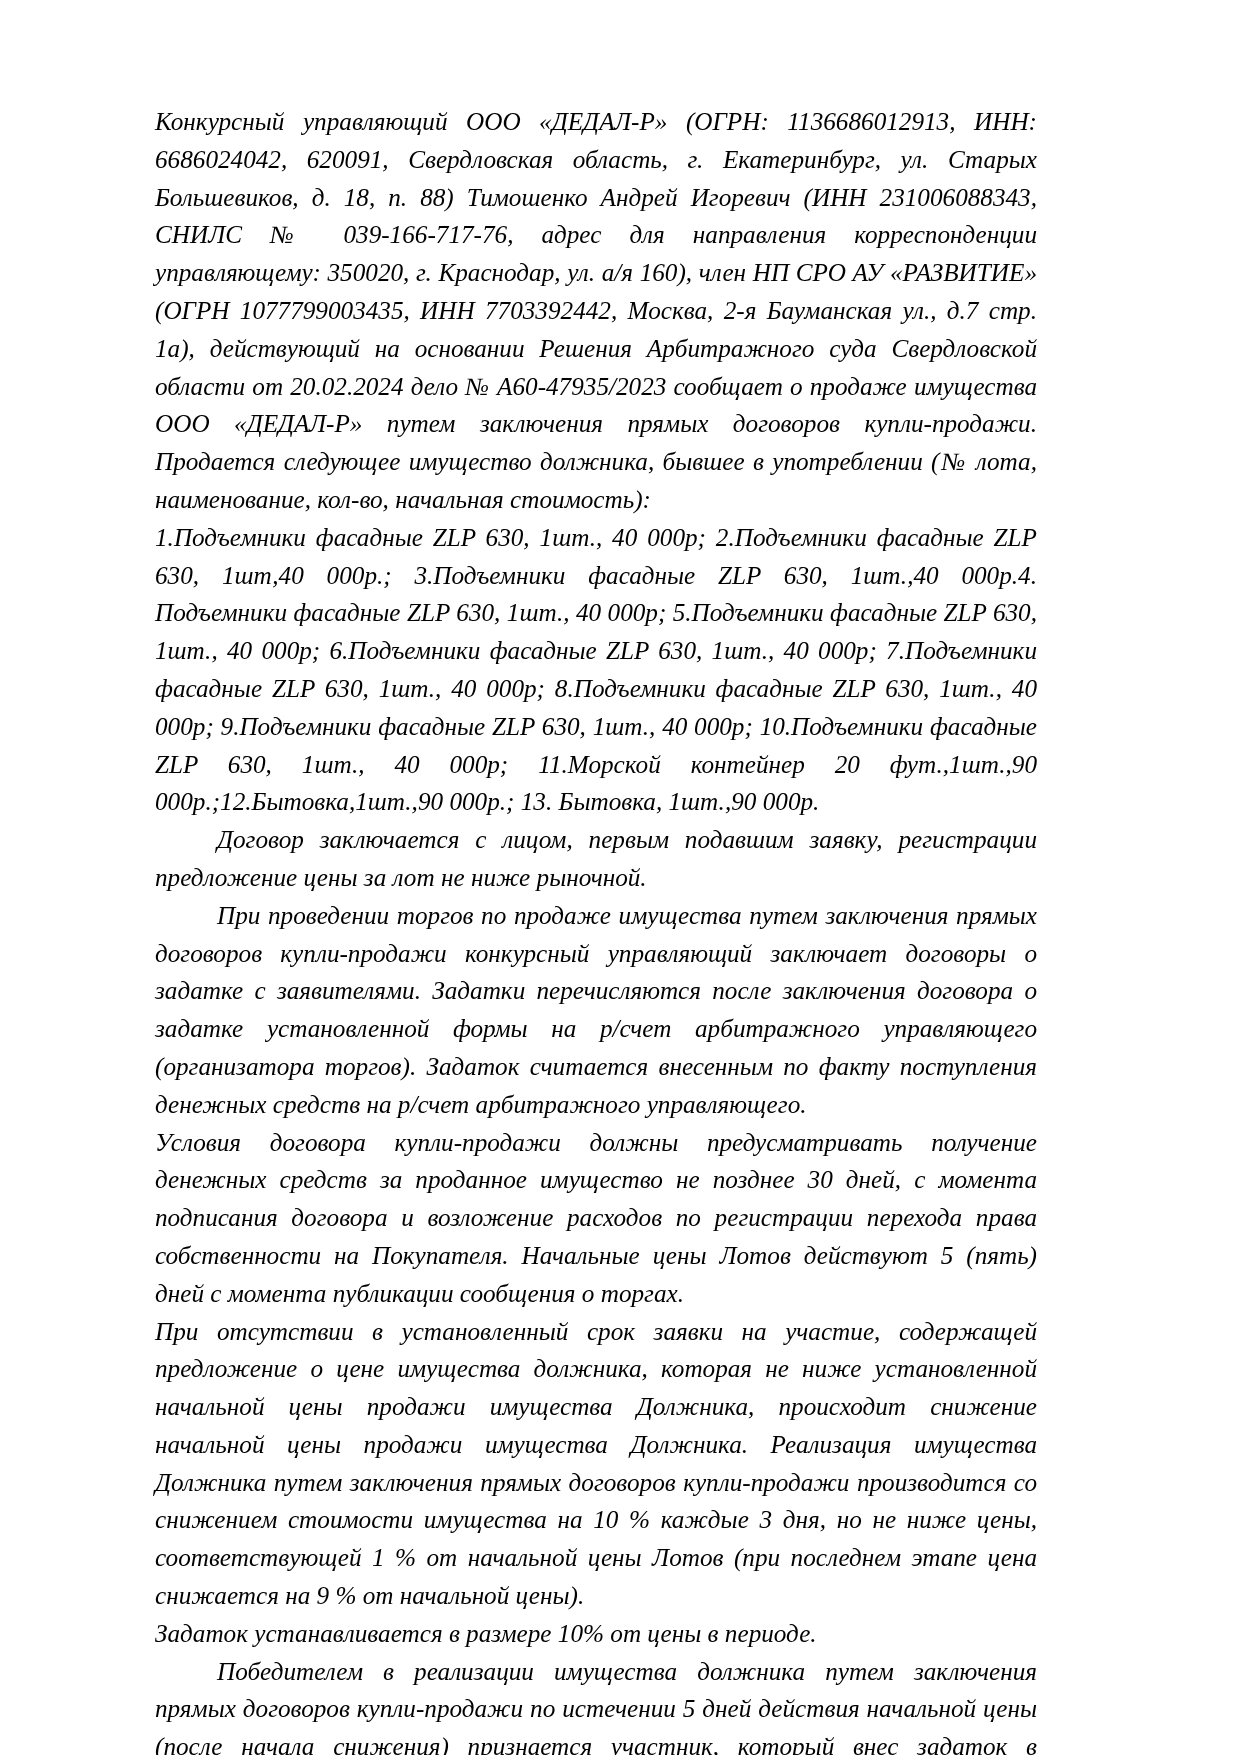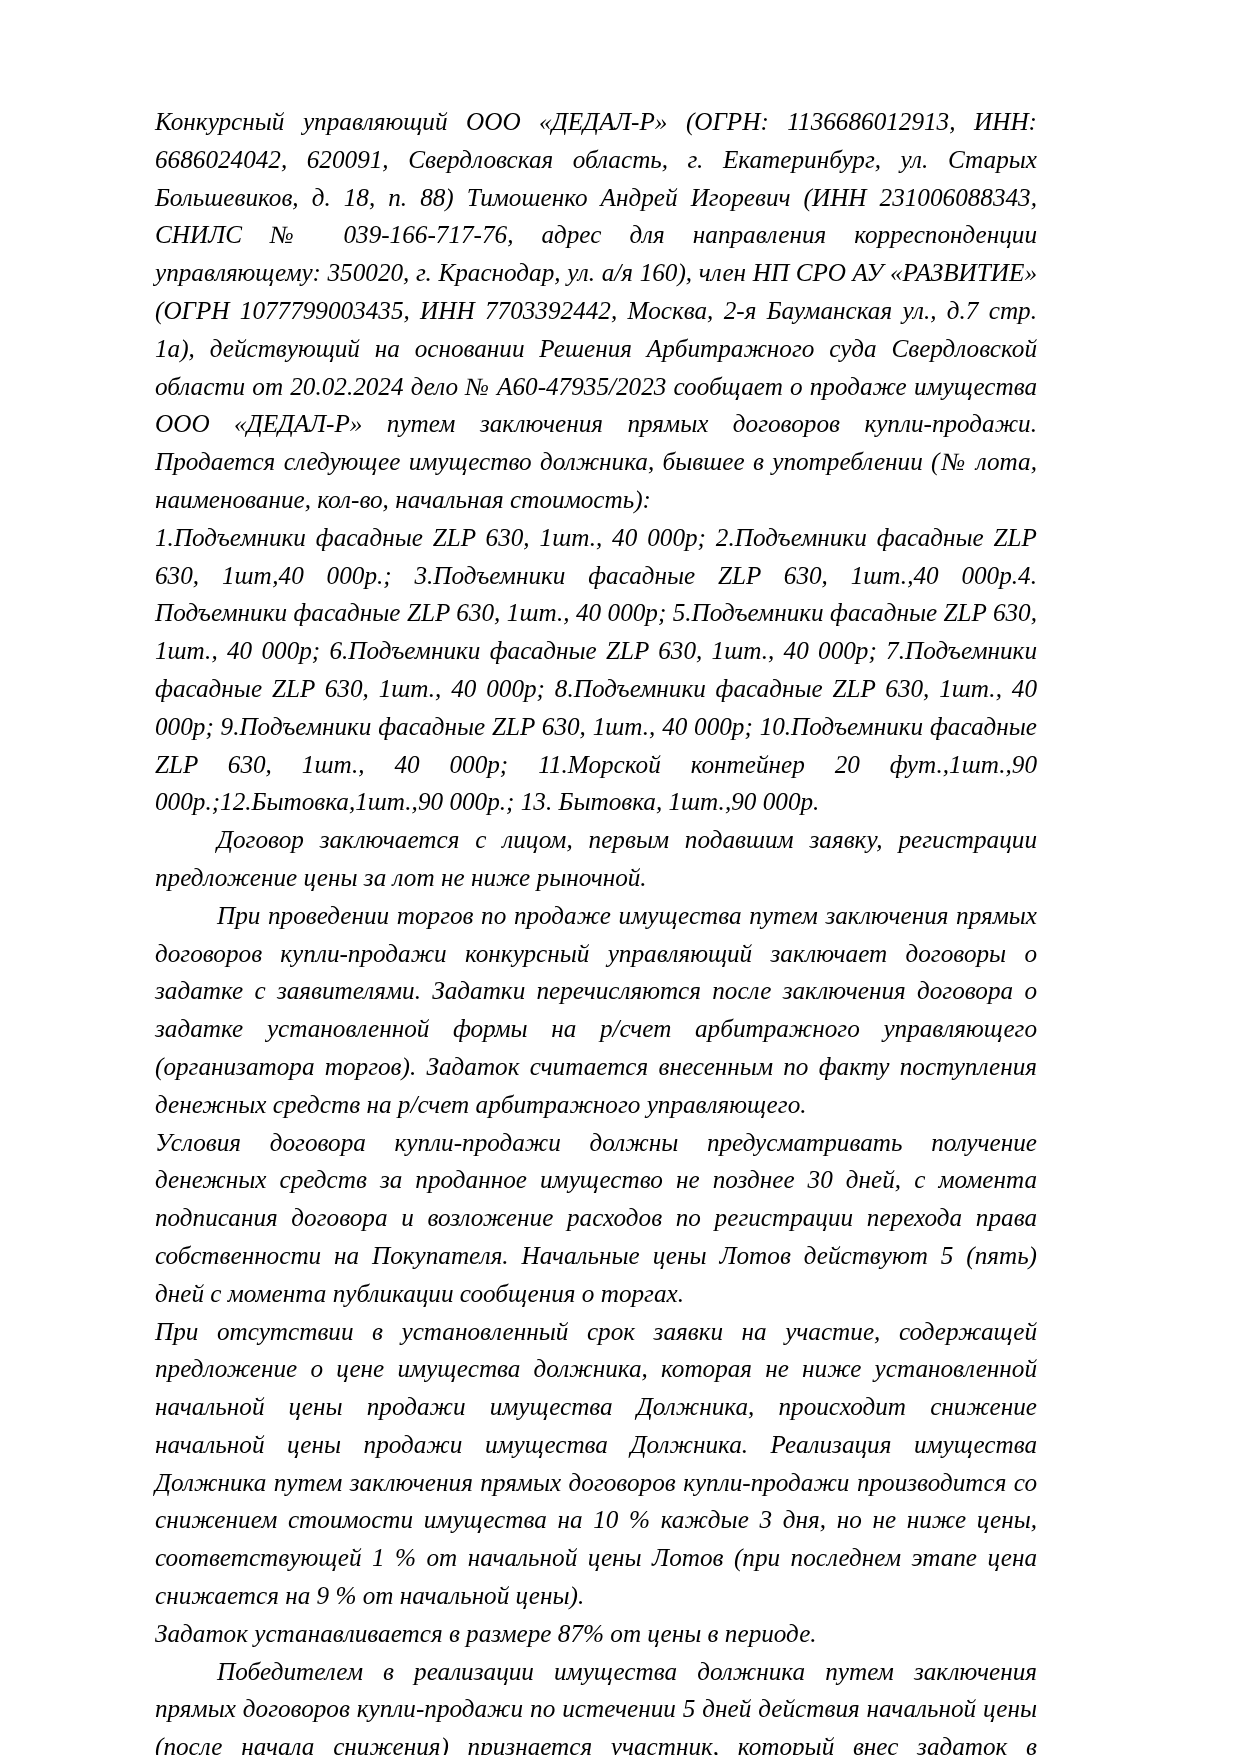--- a/index.html
+++ b/index.html
@@ -58,18 +58,18 @@
     <p class="flush">1.Подъемники фасадные  ZLP 630, 1шт., 40 000р; 2.Подъемники фасадные  ZLP 630, 1шт,40 000р.; 3.Подъемники фасадные  ZLP 630, 1шт.,40 000р.4. Подъемники фасадные  ZLP 630, 1шт., 40 000р; 5.Подъемники фасадные  ZLP 630, 1шт., 40 000р; 6.Подъемники фасадные  ZLP 630, 1шт., 40 000р; 7.Подъемники фасадные  ZLP 630, 1шт., 40 000р; 8.Подъемники фасадные  ZLP 630, 1шт., 40 000р; 9.Подъемники фасадные  ZLP 630, 1шт., 40 000р; 10.Подъемники фасадные  ZLP 630, 1шт., 40 000р; 11.Морской контейнер 20 фут.,1шт.,90 000р.;12.Бытовка,1шт.,90 000р.; 13. Бытовка, 1шт.,90 000р.</p>
 
     <p class="indent">Договор заключается с лицом, первым подавшим заявку, регистрации предложение цены за лот не ниже рыночной.</p>
 
     <p class="indent">При проведении торгов по продаже имущества путем заключения прямых договоров купли-продажи конкурсный управляющий заключает договоры о задатке с заявителями. Задатки перечисляются после заключения договора о задатке установленной формы на р/счет арбитражного управляющего (организатора торгов). Задаток считается внесенным по факту поступления денежных средств на р/счет арбитражного управляющего.</p>
 
     <p class="flush">Условия договора купли-продажи должны предусматривать получение денежных средств за проданное имущество не позднее 30 дней, с момента подписания договора и возложение расходов по регистрации перехода права собственности на Покупателя. Начальные цены Лотов действуют 5 (пять) дней с момента публикации сообщения о торгах.</p>
 
     <p class="flush"> При отсутствии в установленный срок заявки на участие, содержащей предложение о цене имущества должника, которая не ниже установленной начальной цены продажи имущества Должника, происходит снижение начальной цены продажи имущества Должника. Реализация имущества Должника путем заключения прямых договоров купли-продажи производится со снижением стоимости имущества на 10 % каждые 3 дня, но не ниже цены, соответствующей 1 % от начальной цены Лотов (при последнем этапе цена снижается на 9 % от начальной цены).</p>
 
-    <p class="flush">Задаток устанавливается в размере 87% от цены в периоде.</p>
+    <p class="flush">Задаток устанавливается в размере 10% от цены в периоде.</p>
 
     <p class="indent">Победителем в реализации имущества должника путем заключения прямых договоров купли-продажи по истечении 5 дней действия начальной цены (после начала снижения) признается участник, который внес задаток в установленном порядке до конца периода, а также представил в установленный срок заявку на участие в торгах, содержащую предложение о максимальной цене имущества должника, которая не ниже начальной цены продажи имущества должника, установленной для определенного периода проведения торгов.</p>
 
   </div>
 </div>
 
 </body></html>

